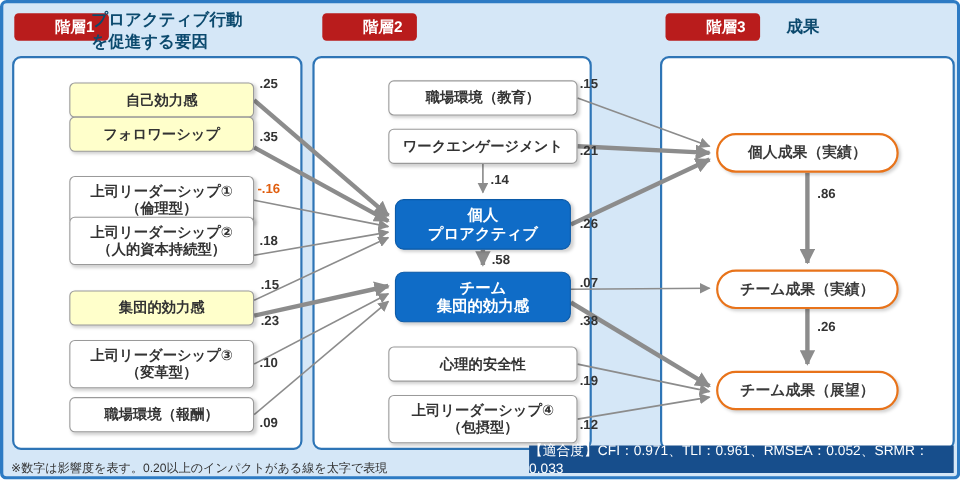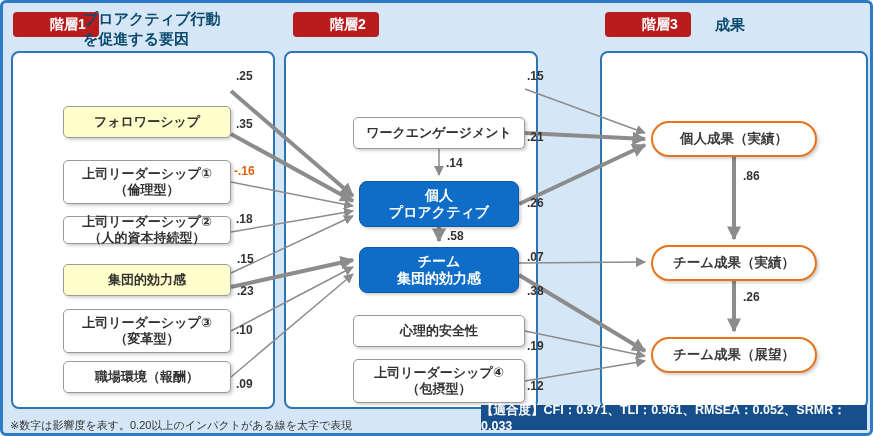--- a/index.html
+++ b/index.html
@@ -8,21 +8,21 @@
   .badge{position:absolute;width:62px;height:25px;background:#b91c1c;color:#fff;font-size:14px;font-weight:bold;display:flex;align-items:center;justify-content:center;border-radius:4px;z-index:4;padding-left:24px;}
   .coltitle{position:absolute;color:#0c4a6e;font-size:15px;font-weight:bold;white-space:pre-line;line-height:1.3;z-index:4;}
   svg.edges{position:absolute;left:0;top:0;z-index:1;}
   .box{position:absolute;display:flex;align-items:center;justify-content:center;text-align:center;background:#fff;border:1px solid #9a9a9a;border-radius:5px;font-size:13px;font-weight:bold;color:#333;white-space:pre-line;line-height:1.25;box-shadow:2px 2px 3px rgba(0,0,0,.18);box-sizing:border-box;z-index:2;}
   .box.yellow{background:#ffffcb;}
   .box.blue{background:#0f6cc7;border:1px solid #0b5aa8;color:#fff;border-radius:8px;font-size:14px;}
   .pill{position:absolute;display:flex;align-items:center;justify-content:center;text-align:center;background:#fff;border:2px solid #e8731a;border-radius:20px;font-size:13.5px;font-weight:bold;color:#3a3a3a;box-shadow:2px 2px 3px rgba(0,0,0,.18);box-sizing:border-box;z-index:2;}
   .ev{position:absolute;font-size:12px;font-weight:600;color:#333;z-index:3;}
   .ev.neg{color:#e05f10;}
   .note{position:absolute;left:7px;top:415px;font-size:11px;color:#333;z-index:4;}
-  .fitbar{position:absolute;right:3px;bottom:3px;width:386px;height:25px;background:#174e8c;color:#fff;font-size:12.5px;font-weight:bold;display:flex;align-items:center;justify-content:center;z-index:4;}
+  .fitbar{position:absolute;right:3px;bottom:3px;width:386px;height:25px;background:#174e8c;color:#fff;font-size:12.5px;font-weight:normal;display:flex;align-items:center;justify-content:center;z-index:4;}
 </style>
 </head>
 <body>
 
 <div class="canvas">
 
   <div class="panel" style="left:8px;top:48px;width:264px;height:358px"></div>
   <div class="panel" style="left:281px;top:48px;width:254px;height:358px"></div>
   <div class="panel" style="left:597px;top:48px;width:268px;height:358px"></div>
 
@@ -58,30 +58,32 @@
     </g>
   </svg>
 
   <div class="badge" style="left:10px;top:9px">階層1</div>
   <div class="coltitle" style="left:80px;top:6px">プロアクティブ行動
 を促進する要因</div>
   <div class="badge" style="left:290px;top:9px">階層2</div>
   <div class="badge" style="left:602px;top:9px">階層3</div>
   <div class="coltitle" style="left:712px;top:12px">成果</div>
 
+  <div class="box yellow" style="left:60px;top:72px;width:168px;height:32px">自己効力感</div>
   <div class="box yellow" style="left:60px;top:103px;width:168px;height:32px">フォロワーシップ</div>
   <div class="box" style="left:60px;top:157px;width:168px;height:44px">上司リーダーシップ①
 （倫理型）</div>
-  <div class="box" style="left:60px;top:213px;width:168px;height:28px">上司リーダーシップ②
+  <div class="box" style="left:60px;top:194px;width:168px;height:44px">上司リーダーシップ②
 （人的資本持続型）</div>
   <div class="box yellow" style="left:60px;top:261px;width:168px;height:32px">集団的効力感</div>
   <div class="box" style="left:60px;top:306px;width:168px;height:44px">上司リーダーシップ③
 （変革型）</div>
   <div class="box" style="left:60px;top:358px;width:168px;height:32px">職場環境（報酬）</div>
 
+  <div class="box" style="left:350px;top:70px;width:172px;height:32px">職場環境（教育）</div>
   <div class="box" style="left:350px;top:114px;width:172px;height:32px">ワークエンゲージメント</div>
   <div class="box blue" style="left:356px;top:178px;width:160px;height:46px">個人
 プロアクティブ</div>
   <div class="box blue" style="left:356px;top:244px;width:160px;height:46px">チーム
 集団的効力感</div>
   <div class="box" style="left:350px;top:312px;width:172px;height:32px">心理的安全性</div>
   <div class="box" style="left:350px;top:356px;width:172px;height:44px">上司リーダーシップ④
 （包摂型）</div>
 
   <div class="pill" style="left:648px;top:242px;width:166px;height:36px">チーム成果（実績）</div>

